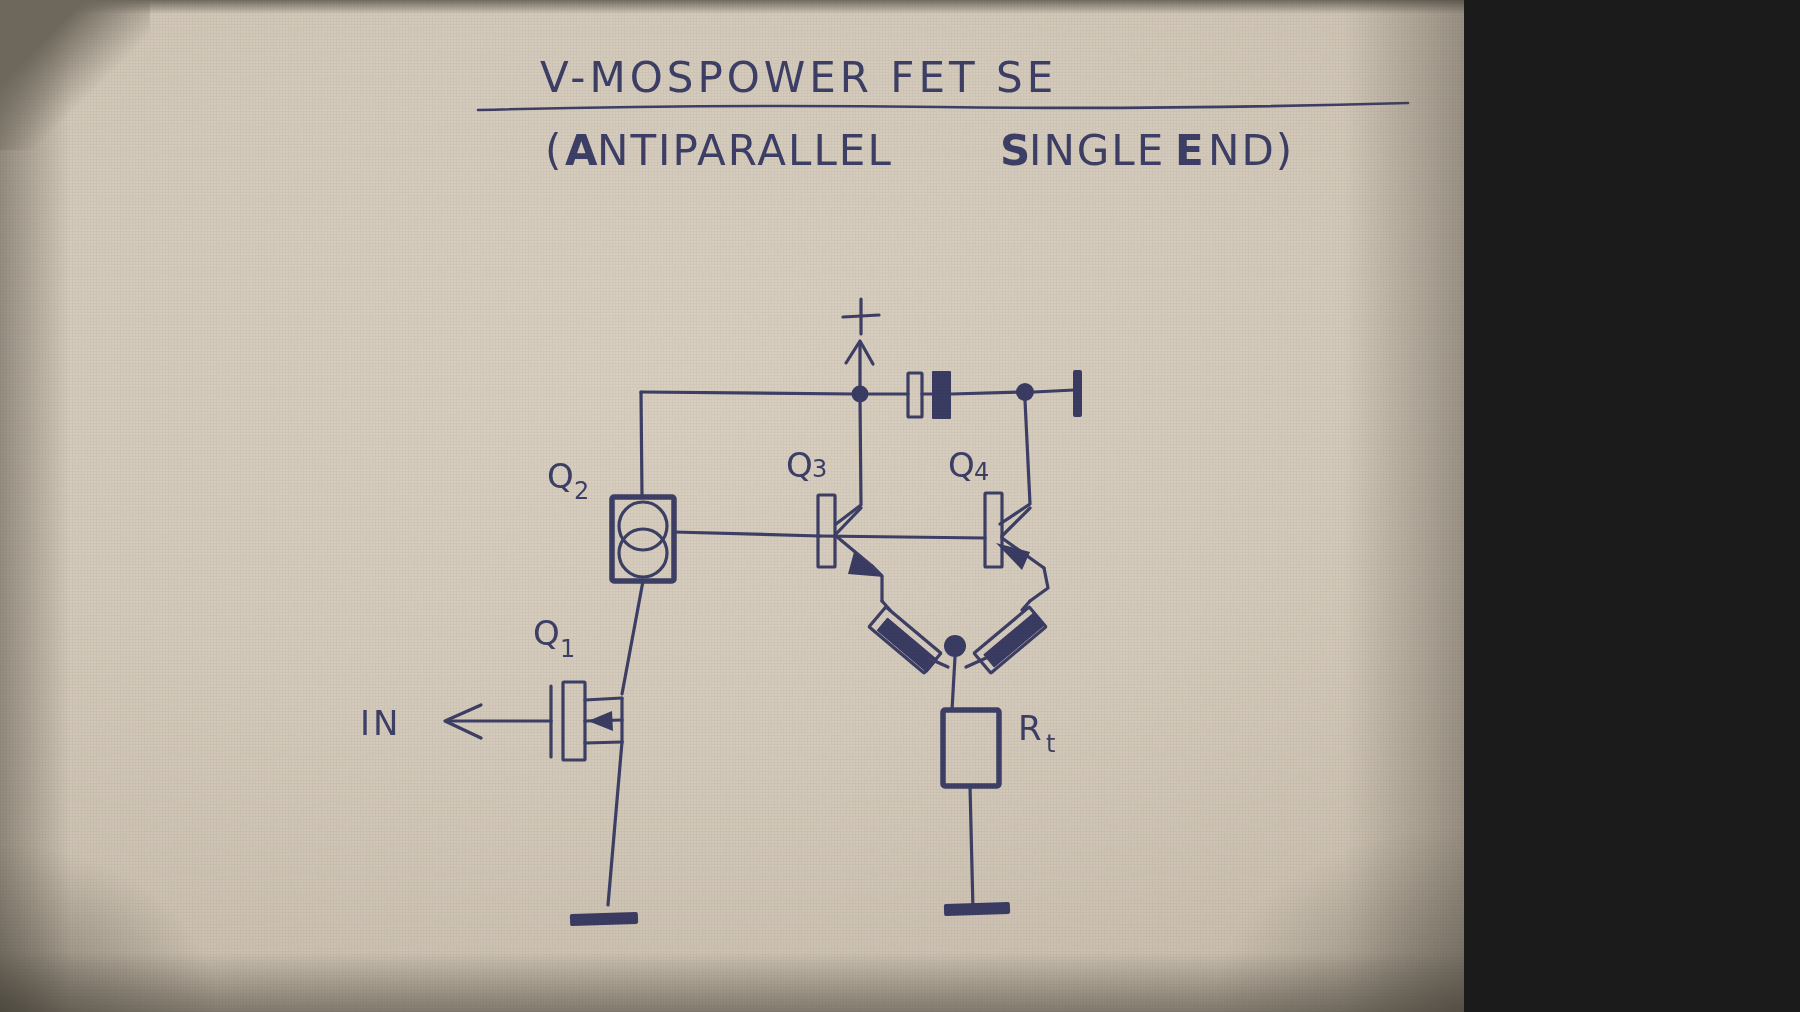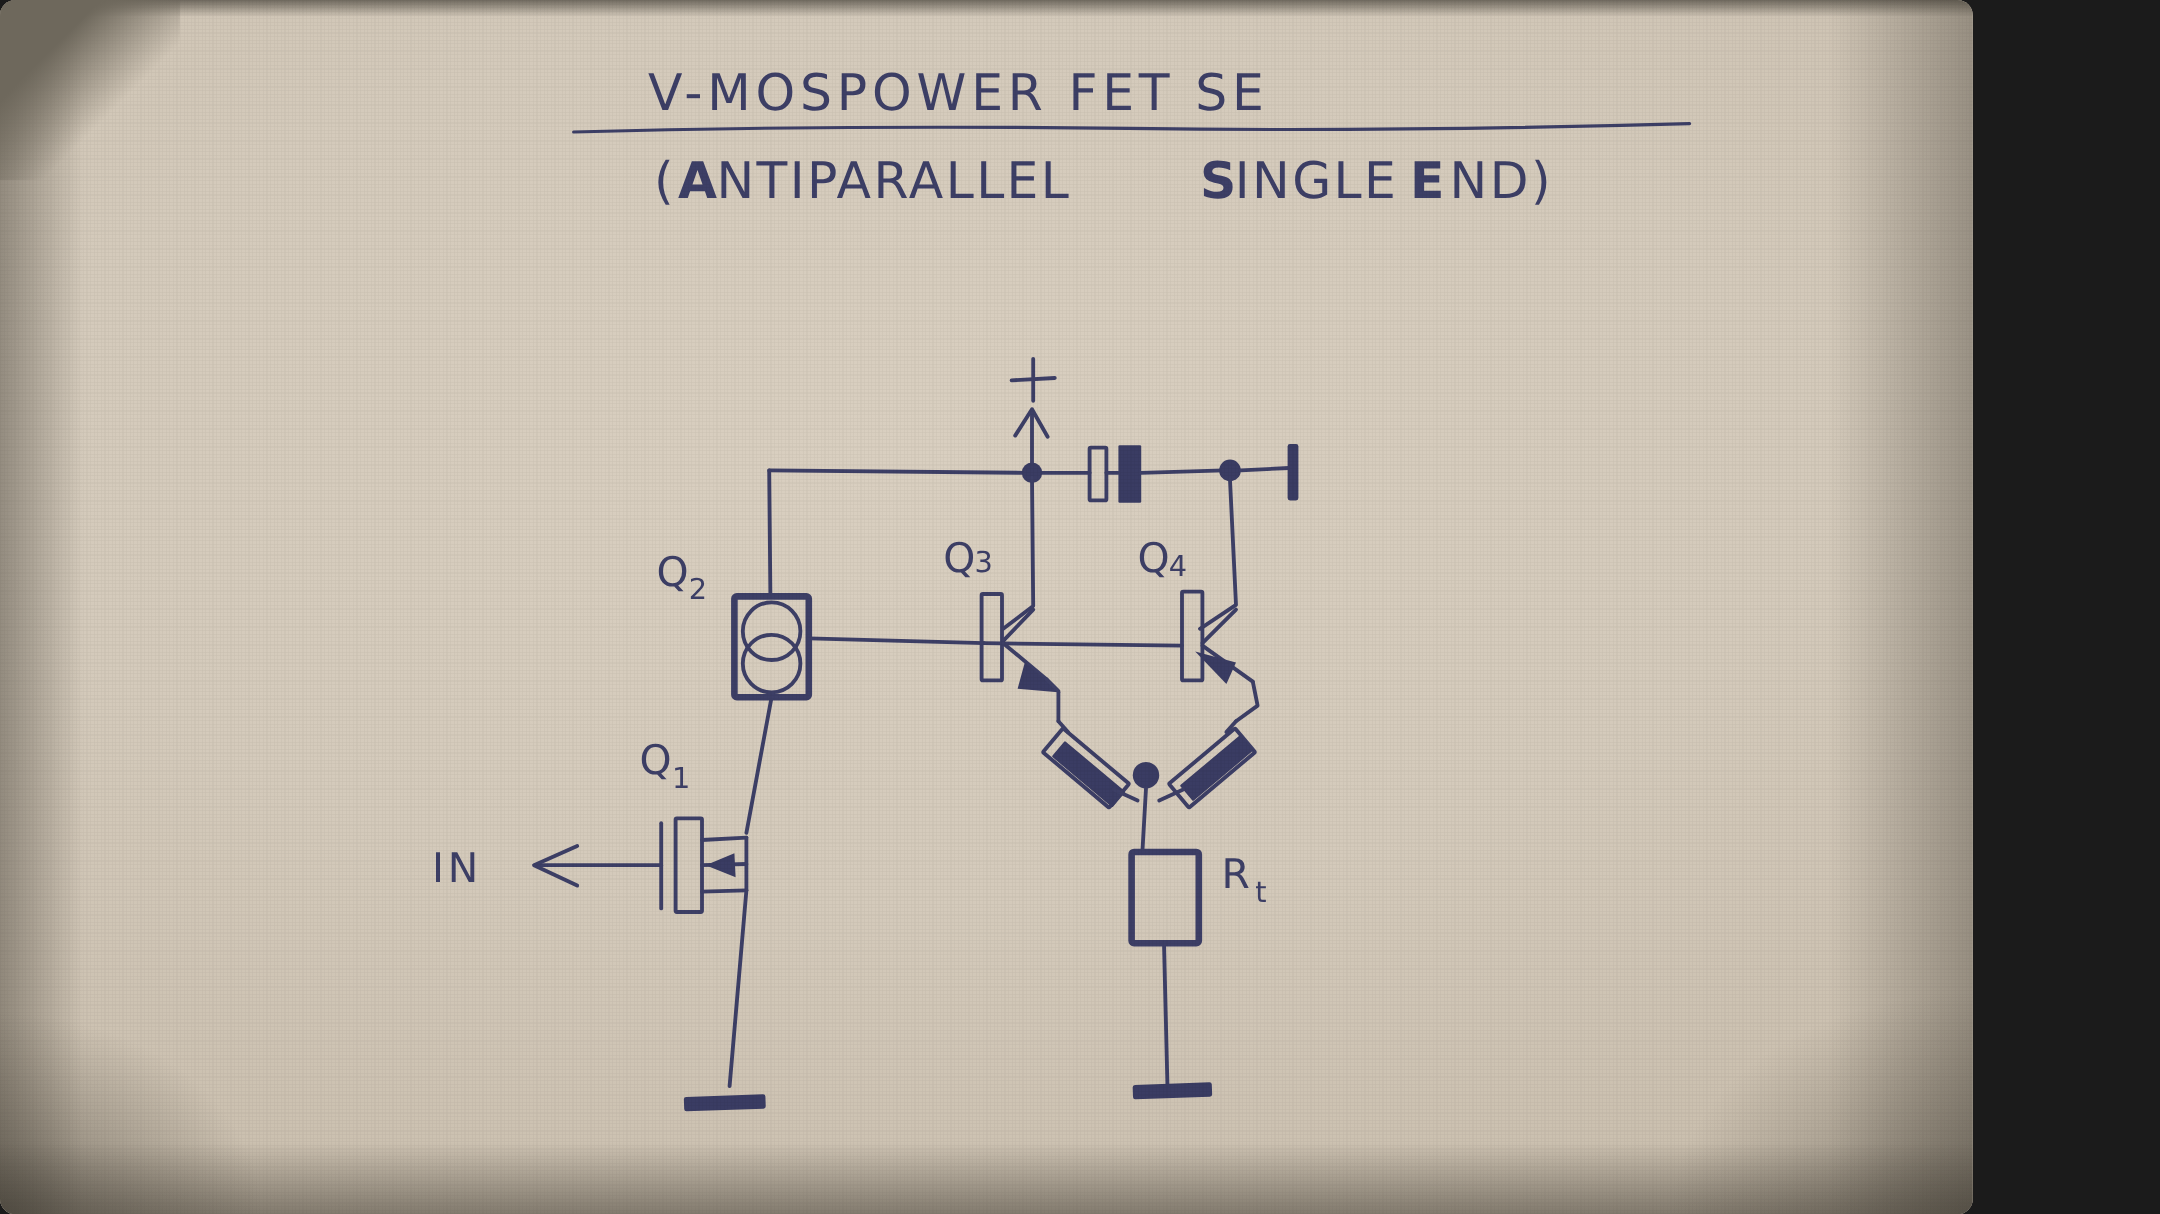--- a/index.html
+++ b/index.html
@@ -1,22 +1,21 @@
 <!DOCTYPE html>
 <html><head>
 <meta charset="utf-8">
 <style>
   html,body{margin:0;padding:0;background:#1b1b1b;}
   #page{
     position:relative;
-    width:1644px;height:1012px;
+    width:1464px;height:1012px;
     overflow:hidden;
     font-family:"Liberation Sans", sans-serif;
     background:#cdc3b4;
-    border-radius:13px;
   }
   
   #paper{
     position:absolute;inset:0;
     background:
       radial-gradient(120% 95% at 46% 38%, #d9cfc0 0%, #d4cabb 38%, #cabfae 68%, #bfb4a3 88%, #b2a695 100%);
   }
   
   .corner-shade{position:absolute;pointer-events:none;}
   #shade-tl{

